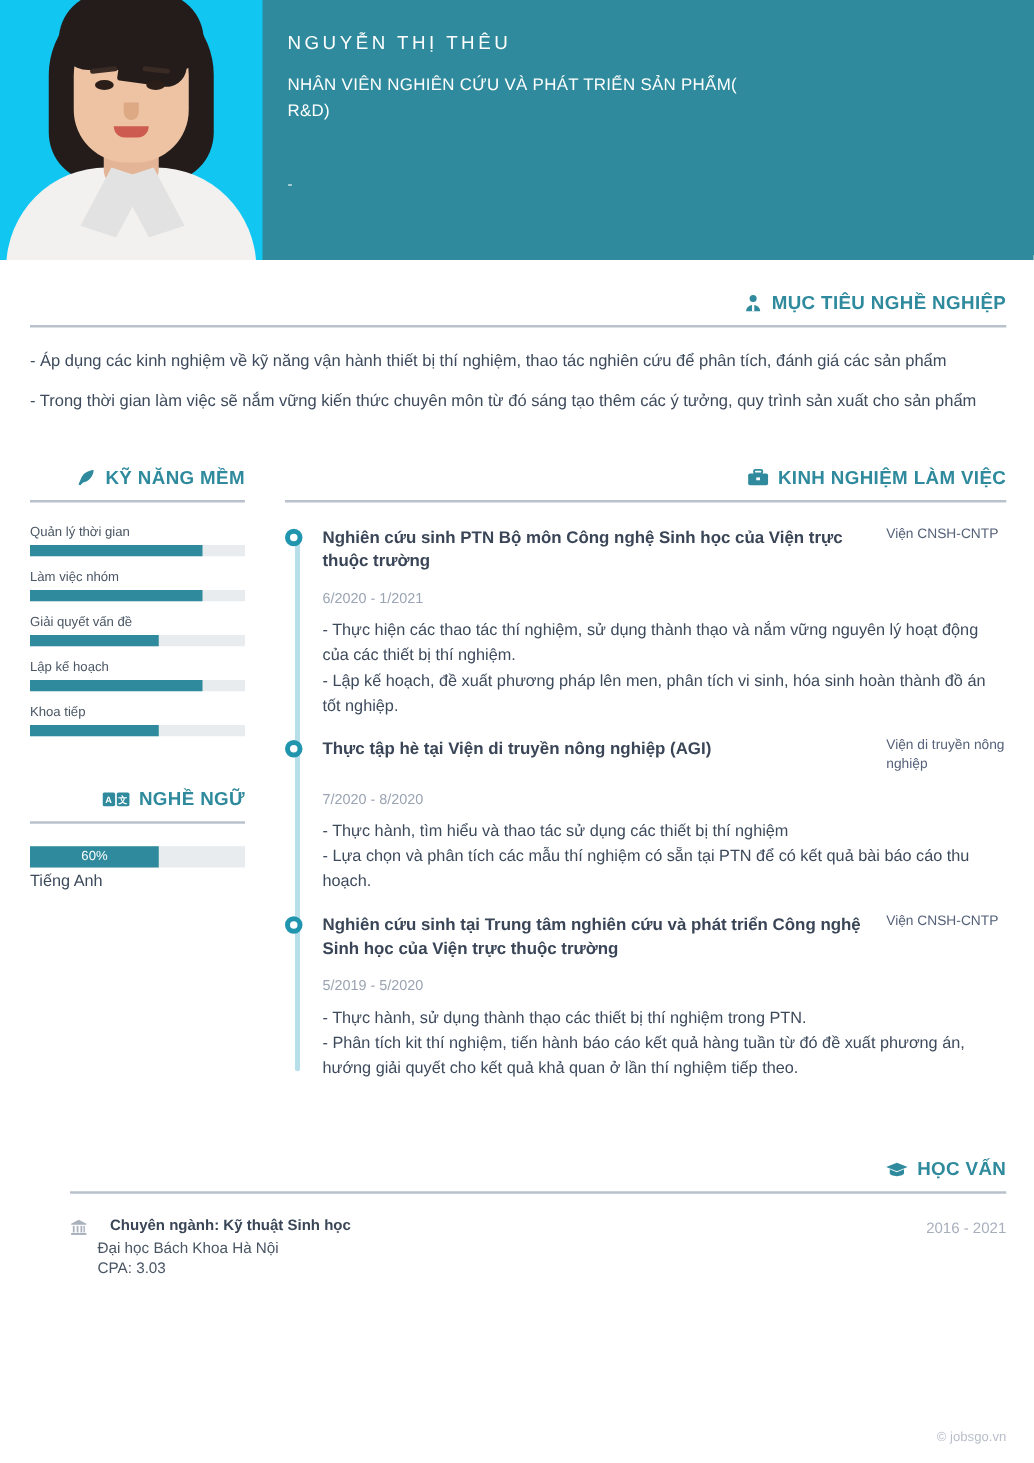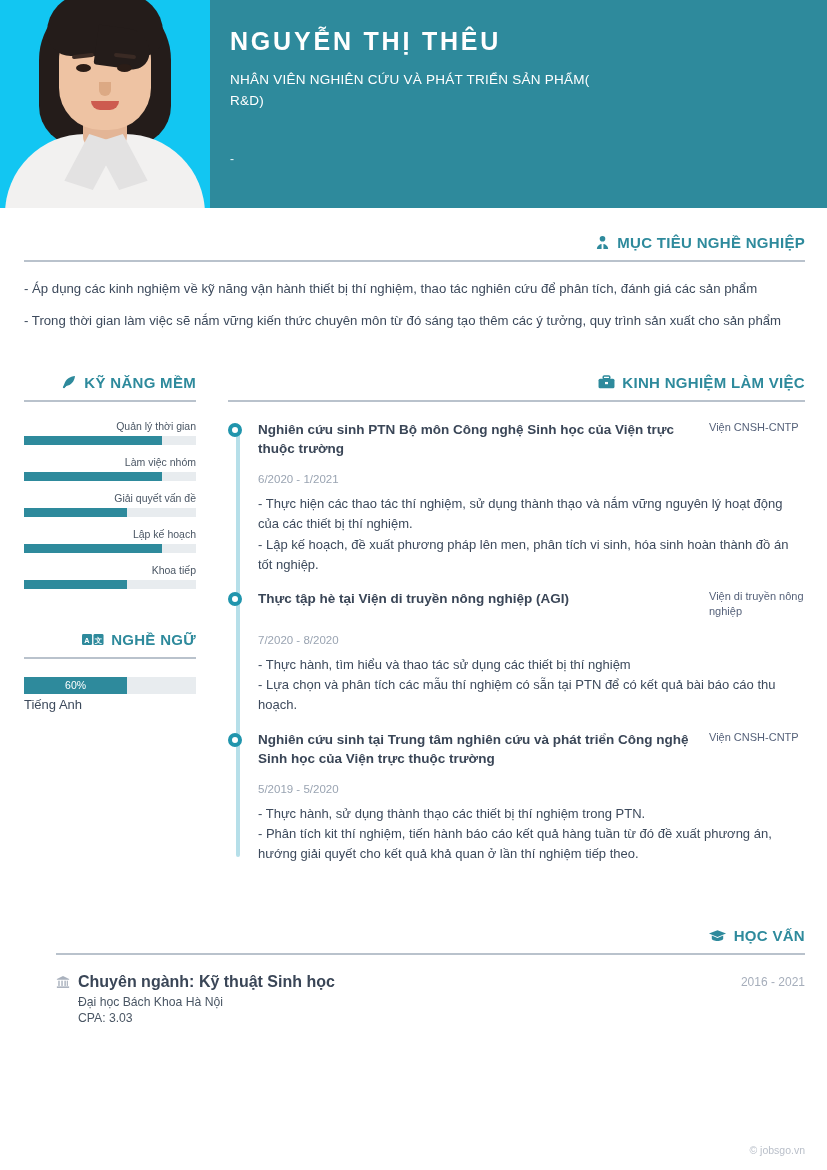--- a/index.html
+++ b/index.html
@@ -69,21 +69,21 @@
     position: absolute; left: 50%; bottom: 112px; transform: translateX(-50%);
     width: 12px; height: 14px; background: #dca984; border-radius: 0 0 8px 8px;
   }
   .ph-mouth {
     position: absolute; left: 50%; bottom: 98px; transform: translateX(-50%);
     width: 28px; height: 9px; background: #cd5b4f; border-radius: 0 0 16px 16px;
   }
 
   .header-text { flex: 1; padding: 26px 30px 0 20px; color: #ffffff; }
   .hname {
-    font-size: 25px; font-weight: bold; letter-spacing: 2.8px;
+    font-size: 15px; font-weight: normal; letter-spacing: 2.8px;
     line-height: 1.2; margin-bottom: 14px;
   }
   .htitle {
     font-size: 13.5px; line-height: 1.55; letter-spacing: 0.25px;
     max-width: 360px; font-weight: normal;
   }
   .hcontact {
     margin-top: 38px; font-size: 12px; line-height: 1.6; opacity: 0.92;
   }
 
@@ -104,21 +104,21 @@
     font-size: 13.2px; line-height: 1.62; color: #3d4a5c; margin-bottom: 11px;
   }
 
   
   .cols { display: flex; padding: 0 22px 0 24px; margin-top: 42px; }
   .col-left { width: 172px; flex: 0 0 172px; }
   .col-right { flex: 1; padding-left: 32px; }
 
   
   .skill-block { margin-top: 18px; }
-  .skill { margin-bottom: 11px; text-align: right; }
+  .skill { margin-bottom: 11px; }
   .skill-label { font-size: 10.5px; color: #4a5664; margin-bottom: 4px; }
   .bar { height: 9px; background: #e8ecef; width: 172px; position: relative; }
   .bar-fill { height: 9px; background: #2e8a9c; }
 
   .lang-section { margin-top: 42px; }
   .lang-block { margin-top: 18px; }
   .lang-bar { height: 17px; background: #e8ecef; width: 172px; position: relative; }
   .lang-fill {
     height: 17px; background: #2e8a9c; color: #fff; font-size: 10.5px;
     display: flex; align-items: center; justify-content: center;
@@ -150,21 +150,21 @@
   .exp-desc { margin-top: 9px; }
   .exp-line { font-size: 13px; line-height: 1.56; color: #3d4a5c; }
 
   
   .education { padding: 0 22px 0 24px; margin-top: 48px; }
   .edu-head-wrap { padding-left: 32px; }
   .edu-body { padding-left: 32px; margin-top: 18px; }
   .edu-item { display: flex; align-items: flex-start; }
   .edu-icon { margin-right: 8px; margin-top: 2px; }
   .edu-main { flex: 1; }
-  .edu-major { font-size: 16px; font-weight: bold; color: #3a4657; }
+  .edu-major { font-size: 12px; font-weight: bold; color: #3a4657; margin-left: 10px; }
   .edu-school { font-size: 12.2px; color: #4a5664; margin-top: 4px; }
   .edu-cpa { font-size: 12.2px; color: #4a5664; margin-top: 2px; }
   .edu-years { font-size: 12px; color: #a6aebb; padding-top: 2px; }
 
   .footer {
     position: absolute; right: 22px; bottom: 14px;
     font-size: 10.5px; color: #b9bfc9;
   }
 </style>
 </head>

